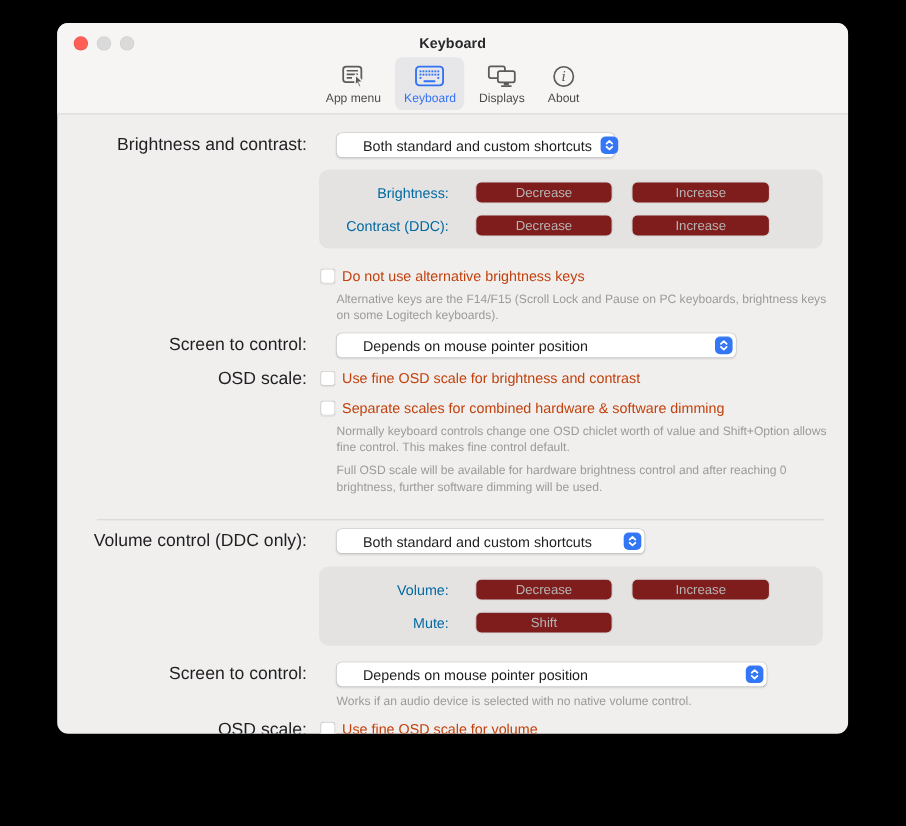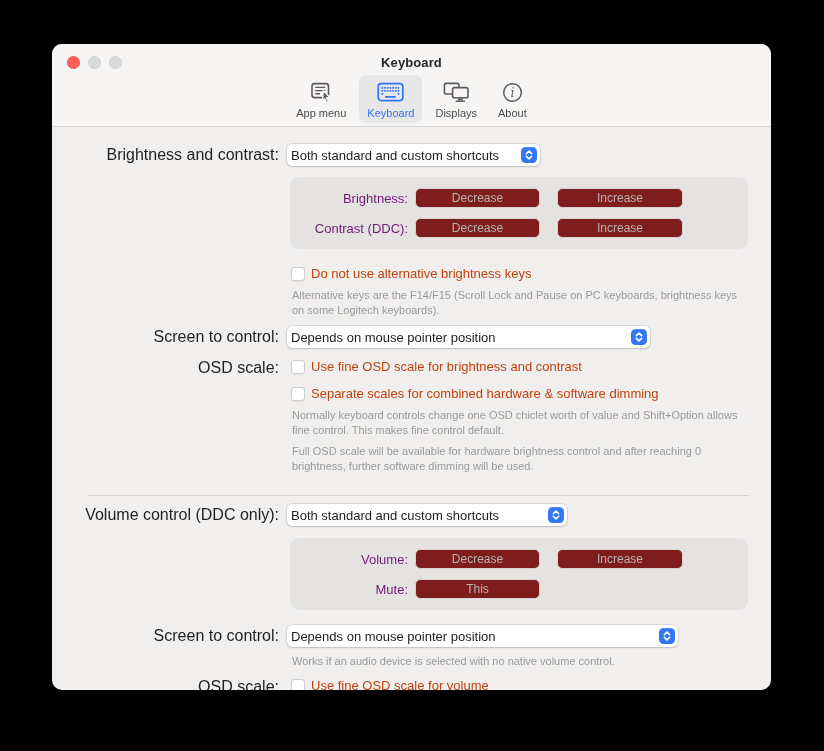--- a/index.html
+++ b/index.html
@@ -2,21 +2,21 @@
 <html><head>
 <meta charset="utf-8">
 <style>
   html,body{margin:0;padding:0;}
   body{
     width:824px;height:751px;background:#000;position:relative;overflow:hidden;
     font-family:"Liberation Sans","DejaVu Sans",sans-serif;
     -webkit-font-smoothing:antialiased;
   }
   .window{
-    position:absolute;left:52px;top:44px;width:719px;height:646px;
+    position:absolute;left:52px;top:21px;width:719px;height:646px;
     background:#f0efee;border-radius:10px;overflow:hidden;
     box-shadow:0 0 0 1px rgba(0,0,0,.65),0 18px 40px rgba(0,0,0,.55);
   }
   
   .chrome{background:#f6f5f4;height:82px;position:relative;border-bottom:1px solid #d8d7d6;}
   .traffic{position:absolute;left:15px;top:12px;display:flex;gap:8px;}
   .traffic .dot{width:13px;height:13px;border-radius:50%;}
   .dot.close{background:#ff5f57;box-shadow:inset 0 0 0 .5px rgba(0,0,0,.15);}
   .dot.dim{background:#dbdada;box-shadow:inset 0 0 0 .5px rgba(0,0,0,.08);}
   .win-title{
@@ -42,52 +42,52 @@
     width:211px;min-width:211px;text-align:right;margin-right:8px;
     font-size:16px;color:#1f1f21;line-height:22px;
   }
   .lbl.cb-lbl{line-height:16px;padding-top:1px;}
   .ctrl{flex:1;}
   
   .popup{
     display:inline-flex;align-items:center;justify-content:space-between;
     height:22px;background:#fff;border-radius:5px;box-sizing:border-box;
     box-shadow:0 0 0 .5px rgba(0,0,0,.18),0 1px 2px rgba(0,0,0,.12);
-    padding:0 3px 0 4px;vertical-align:top;
+    padding:0 3px 0 24px;vertical-align:top;margin-left:19px;
   }
   .popup .ptext{font-size:13px;color:#1e1e20;white-space:nowrap;margin-right:8px;}
   .stepper{
     width:16px;height:16px;border-radius:4.5px;background:#3377f6;
     display:flex;align-items:center;justify-content:center;flex:none;
     box-shadow:inset 0 .5px 0 rgba(255,255,255,.25);
   }
   
   .groupbox{
     margin-left:3px;width:458px;box-sizing:border-box;background:#e4e3e2;
     border-radius:9px;padding:11px 0 1px 0;
   }
   .grow{display:flex;align-items:center;margin-bottom:10px;}
-  .glbl{width:118px;min-width:118px;text-align:right;margin-right:7px;font-size:13px;color:#701a75;}
+  .glbl{width:118px;min-width:118px;text-align:right;margin-right:24px;font-size:13px;color:#0369a1;}
   .btn{
     width:125px;height:20px;box-sizing:border-box;background:#7f1d1d;
     border:1px solid #d7d6d5;border-radius:5.5px;color:#b5b4b3;font-size:12px;
     display:inline-flex;align-items:center;justify-content:center;margin-right:17px;
     font-family:"Liberation Sans","DejaVu Sans",sans-serif;
   }
   .btn.last{margin-right:0;width:126px;}
   
   .cbrow{display:flex;align-items:flex-start;}
   .checkbox{
     width:14px;height:14px;box-sizing:border-box;background:#fff;border-radius:3.5px;
     box-shadow:inset 0 0 0 1px #cfcecd,0 .5px 1px rgba(0,0,0,.06);
     margin:1px 6px 0 4px;flex:none;
   }
   .cbtext{font-size:13px;color:#c2410c;line-height:16px;}
   .help{
-    margin-left:5px;max-width:448px;font-size:11px;line-height:15px;color:#9b9a99;
+    margin-left:19px;max-width:448px;font-size:11px;line-height:15px;color:#9b9a99;
   }
   .divider{height:1px;background:#d7d6d5;margin:21px 22px 0 20px;}
   .mt6{margin-top:6px;} .mt7{margin-top:7px;} .mt8{margin-top:8px;}
   .mt9{margin-top:9px;} .mt10{margin-top:10px;} .mt11{margin-top:11px;}
   .mt12{margin-top:12px;} .mt15{margin-top:15px;} .mt17{margin-top:17px;}
   .w253{width:253px;} .w363{width:363px;} .w280{width:280px;} .w391{width:391px;}
 </style>
 </head>
 <body>
 
@@ -281,21 +281,21 @@
       <div class="lbl"></div>
       <div class="ctrl">
         <div class="groupbox">
           <div class="grow">
             <span class="glbl">Volume:</span>
             <button class="btn">Decrease</button>
             <button class="btn last">Increase</button>
           </div>
           <div class="grow">
             <span class="glbl">Mute:</span>
-            <button class="btn">This</button>
+            <button class="btn">Shift</button>
           </div>
         </div>
       </div>
     </div>
 
     <div class="row mt15">
       <div class="lbl">Screen to control:</div>
       <div class="ctrl">
         <div class="popup w391">
           <span class="ptext">Depends on mouse pointer position</span>

